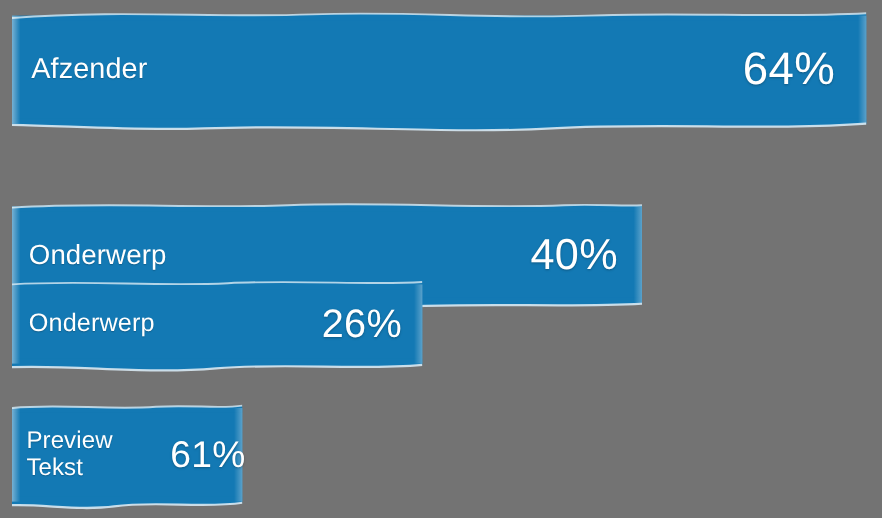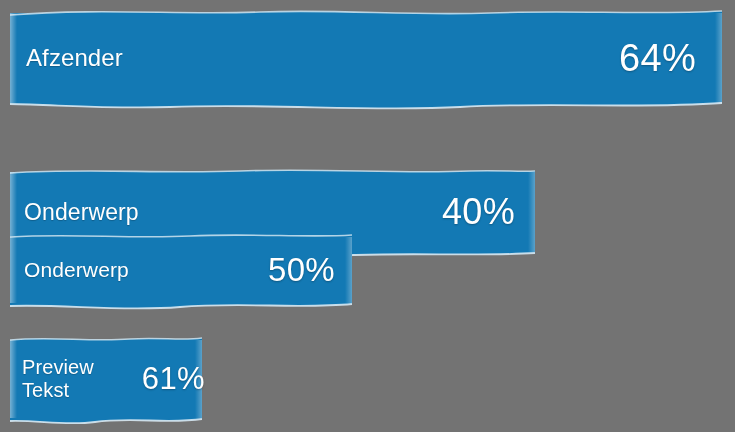--- a/index.html
+++ b/index.html
@@ -173,21 +173,21 @@
     <div class="edge edge-bottom">
       <svg viewBox="0 0 342 12" preserveAspectRatio="none">
         <path d="M0,0 L342,0 L342,5 C290,10 230,3 170,8 C110,13 55,5 0,7 Z" fill="#1379b4"></path>
         <path d="M342,5 C290,10 230,3 170,8 C110,13 55,5 0,7" fill="none" stroke="#d8e9f3" stroke-width="1.8" opacity="0.9"></path>
       </svg>
     </div>
     <div class="side-shade-left"></div>
     <div class="side-shade-right"></div>
     <div class="bar-content">
       <span class="bar-label">Onderwerp</span>
-      <span class="bar-value">50%</span>
+      <span class="bar-value">26%</span>
     </div>
   </div>
 
   <div class="bar-row" id="bar-row-3">
     <div class="bar"></div>
     <div class="edge edge-top">
       <svg viewBox="0 0 192 11" preserveAspectRatio="none">
         <path d="M0,7 C40,3 80,9 120,6 C150,4 172,8 192,5 L192,11 L0,11 Z" fill="#1379b4"></path>
         <path d="M0,7 C40,3 80,9 120,6 C150,4 172,8 192,5" fill="none" stroke="#cfe4f0" stroke-width="1.6" opacity="0.85"></path>
       </svg>

